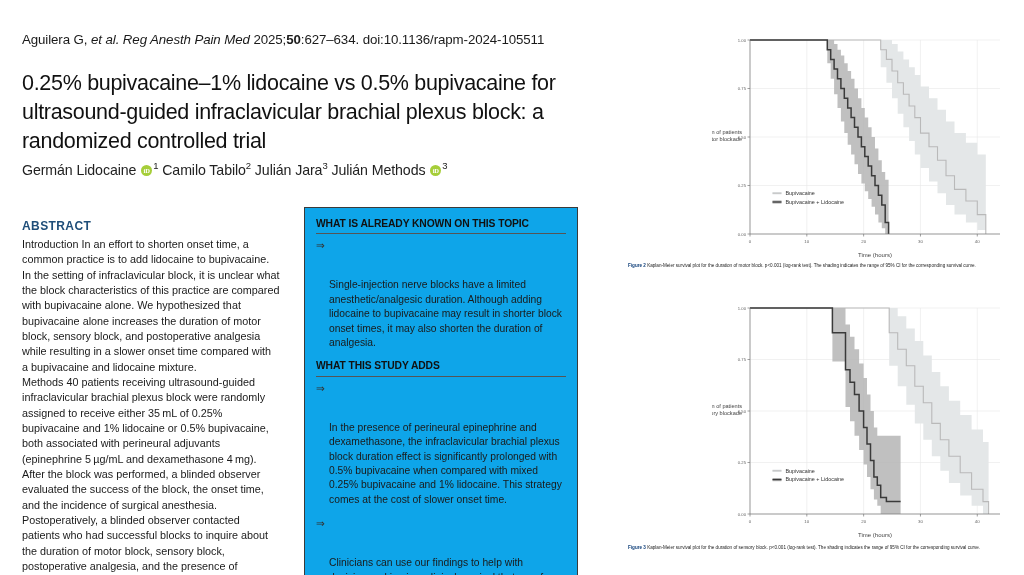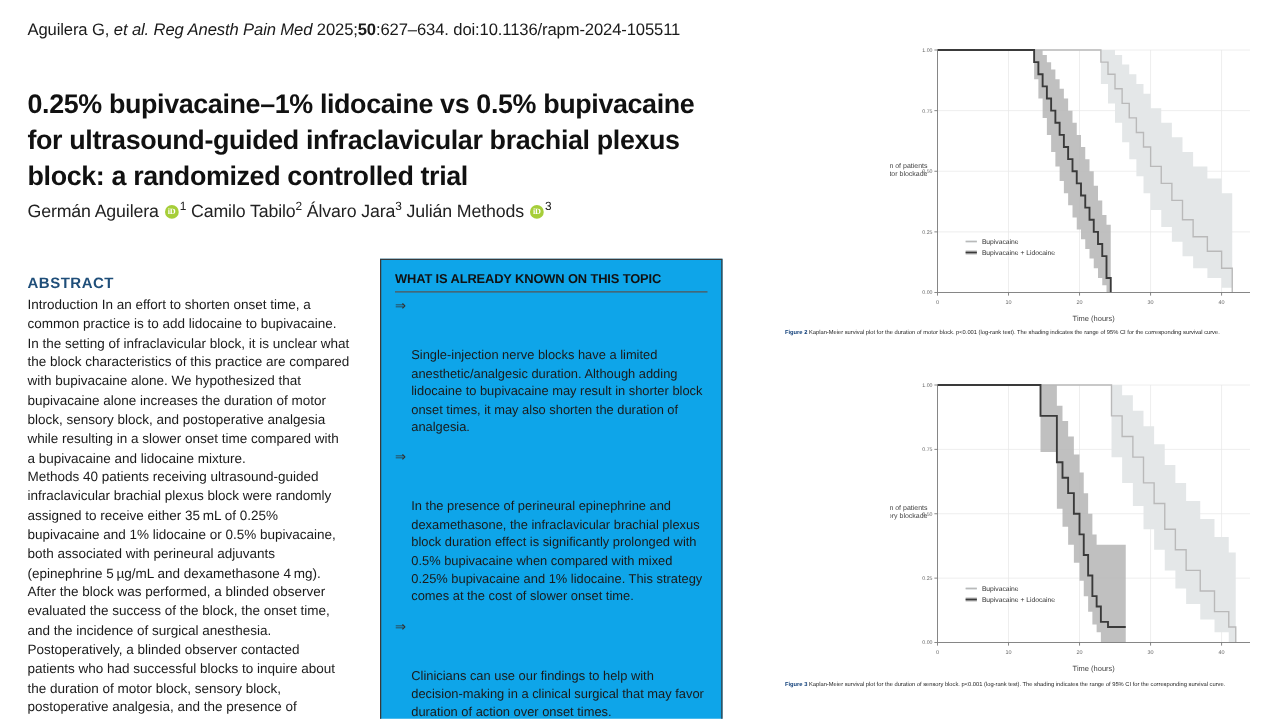--- a/index.html
+++ b/index.html
@@ -16,37 +16,37 @@
   }
 
   
   .article {
     position: absolute;
     left: 0; top: 0;
     width: 620px; height: 575px;
   }
   .citation-line {
     position: absolute;
-    left: 22px; top: 16px;
+    left: 22px; top: 32px;
     width: 580px;
     font-size: 13.3px;
     color: #1a1a1a;
     letter-spacing: -0.1px;
     white-space: nowrap;
   }
   .citation-line .ital { font-style: italic; }
   .citation-line .bold { font-weight: bold; }
 
   .title {
     position: absolute;
     left: 22px; top: 55px;
     width: 545px;
     font-size: 21.5px;
     line-height: 1.35;
-    font-weight: bold;
+    font-weight: normal;
     color: #111111;
     letter-spacing: -0.3px;
   }
   .authors {
     position: absolute;
     left: 22px; top: 160px;
     width: 560px;
     font-size: 14.2px;
     color: #222222;
     letter-spacing: -0.1px;
@@ -165,43 +165,44 @@
   <div class="article">
 
     <div class="citation-line">
       <span>Aguilera G,</span>
       <span class="ital">et al</span><span class="ital">. Reg Anesth Pain Med</span><span> 2025;</span><span class="bold">50</span><span>:627–634. doi:10.1136/rapm-2024-105511</span>
     </div>
 
     <h1 class="title">0.25% bupivacaine–1% lidocaine vs 0.5% bupivacaine for ultrasound-guided infraclavicular brachial plexus block: a randomized controlled trial</h1>
 
     <div class="authors">
-      <span>Germán Aguilera</span>
+      <span>Germán Lidocaine</span>
       <span class="orcid"></span><span class="sup">1</span>
       <span>Camilo Tabilo</span><span class="sup">2</span>
-      <span>Álvaro Jara</span><span class="sup">3</span>
+      <span>Julián Jara</span><span class="sup">3</span>
       <span>Julián Methods</span>
       <span class="orcid"></span><span class="sup">3</span>
     </div>
 
     <div class="abstract">
       <div class="abstract-head">ABSTRACT</div>
       <p><span class="lead">Introduction</span><span>  In an effort to shorten onset time, a common practice is to add lidocaine to bupivacaine. In the setting of infraclavicular block, it is unclear what the block characteristics of this practice are compared with bupivacaine alone. We hypothesized that bupivacaine alone increases the duration of motor block, sensory block, and postoperative analgesia while resulting in a slower onset time compared with a bupivacaine and lidocaine mixture.</span></p>
       <p><span class="lead">Methods</span><span>  40 patients receiving ultrasound-guided infraclavicular brachial plexus block were randomly assigned to receive either 35 mL of 0.25% bupivacaine and 1% lidocaine or 0.5% bupivacaine, both associated with perineural adjuvants (epinephrine 5 µg/mL and dexamethasone 4 mg). After the block was performed, a blinded observer evaluated the success of the block, the onset time, and the incidence of surgical anesthesia. Postoperatively, a blinded observer contacted patients who had successful blocks to inquire about the duration of motor block, sensory block, postoperative analgesia, and the presence of rebound pain.</span></p>
     </div>
 
     <div class="keybox">
       <div class="kb-section">
         <div class="kb-title">WHAT IS ALREADY KNOWN ON THIS TOPIC</div>
         <div class="kb-item">
           <span class="kb-arrow">⇒</span>
           <span class="kb-text">Single-injection nerve blocks have a limited anesthetic/analgesic duration. Although adding lidocaine to bupivacaine may result in shorter block onset times, it may also shorten the duration of analgesia.</span>
         </div>
       </div>
       <div class="kb-section">
+        <div class="kb-title">WHAT THIS STUDY ADDS</div>
         <div class="kb-item">
           <span class="kb-arrow">⇒</span>
           <span class="kb-text">In the presence of perineural epinephrine and dexamethasone, the infraclavicular brachial plexus block duration effect is significantly prolonged with 0.5% bupivacaine when compared with mixed 0.25% bupivacaine and 1% lidocaine. This strategy comes at the cost of slower onset time.</span>
         </div>
       </div>
       <div class="kb-section">
         <div class="kb-item">
           <span class="kb-arrow">⇒</span>
           <span class="kb-text">Clinicians can use our findings to help with decision-making in a clinical surgical that may favor duration of action over onset times.</span>
         </div>

